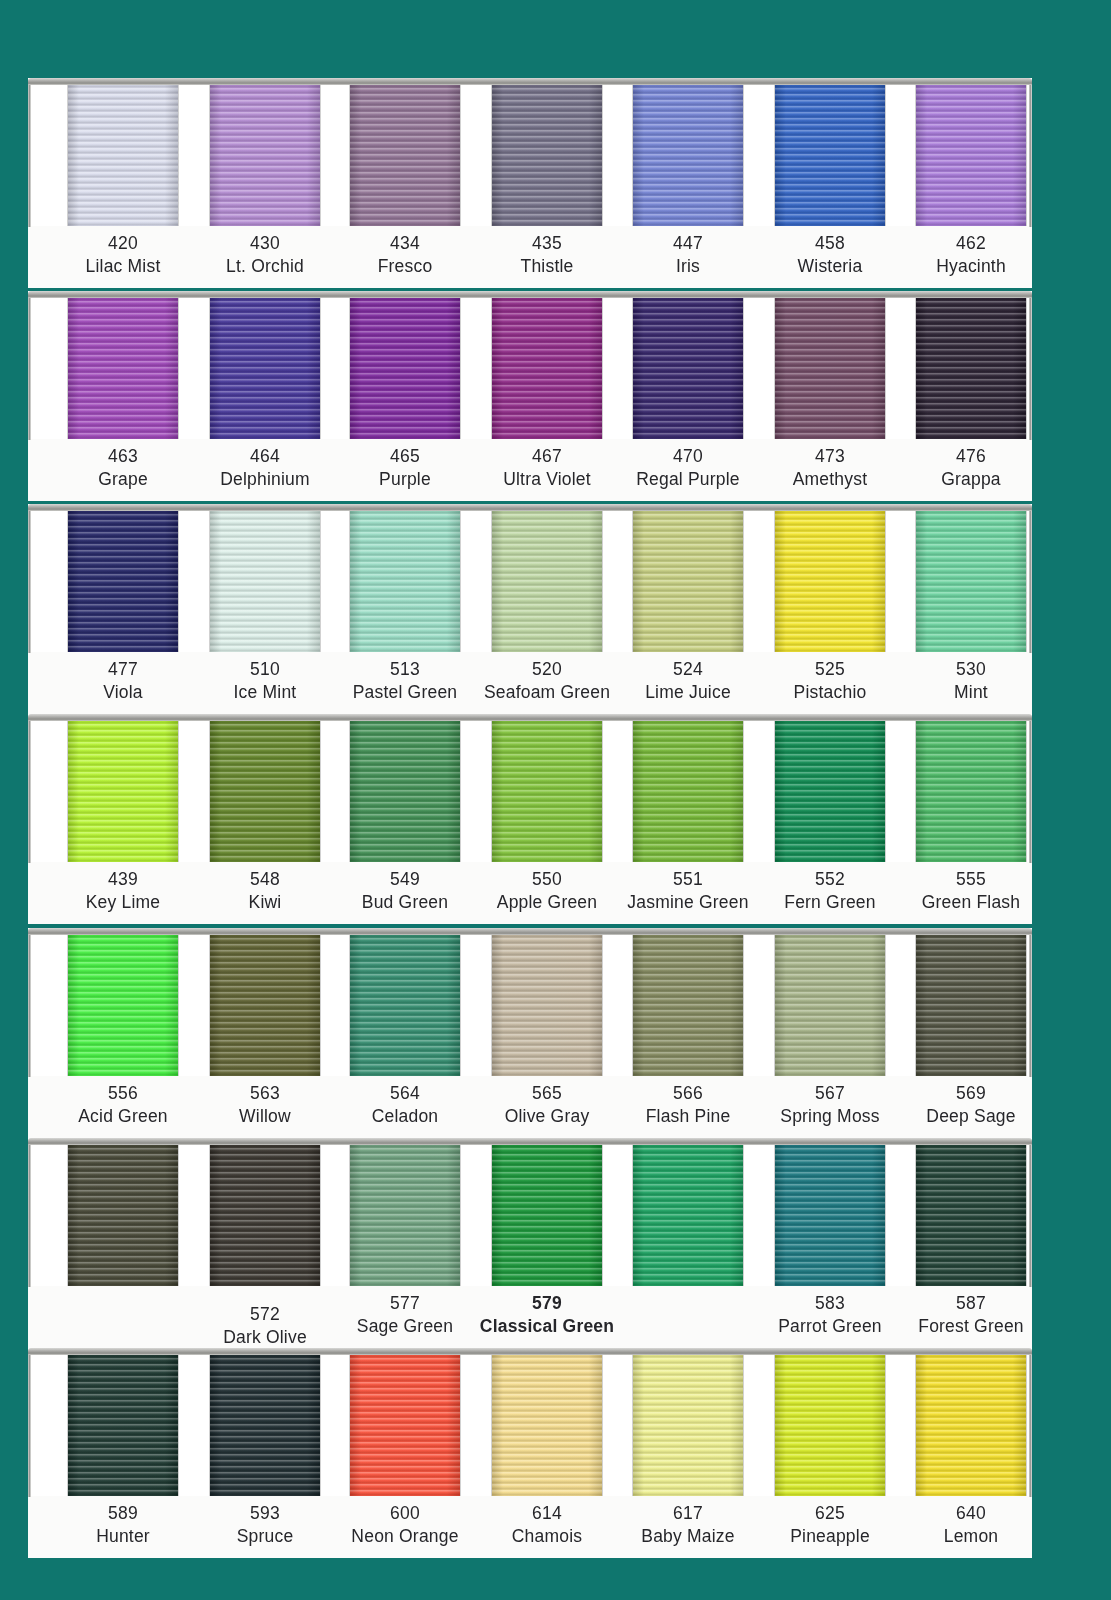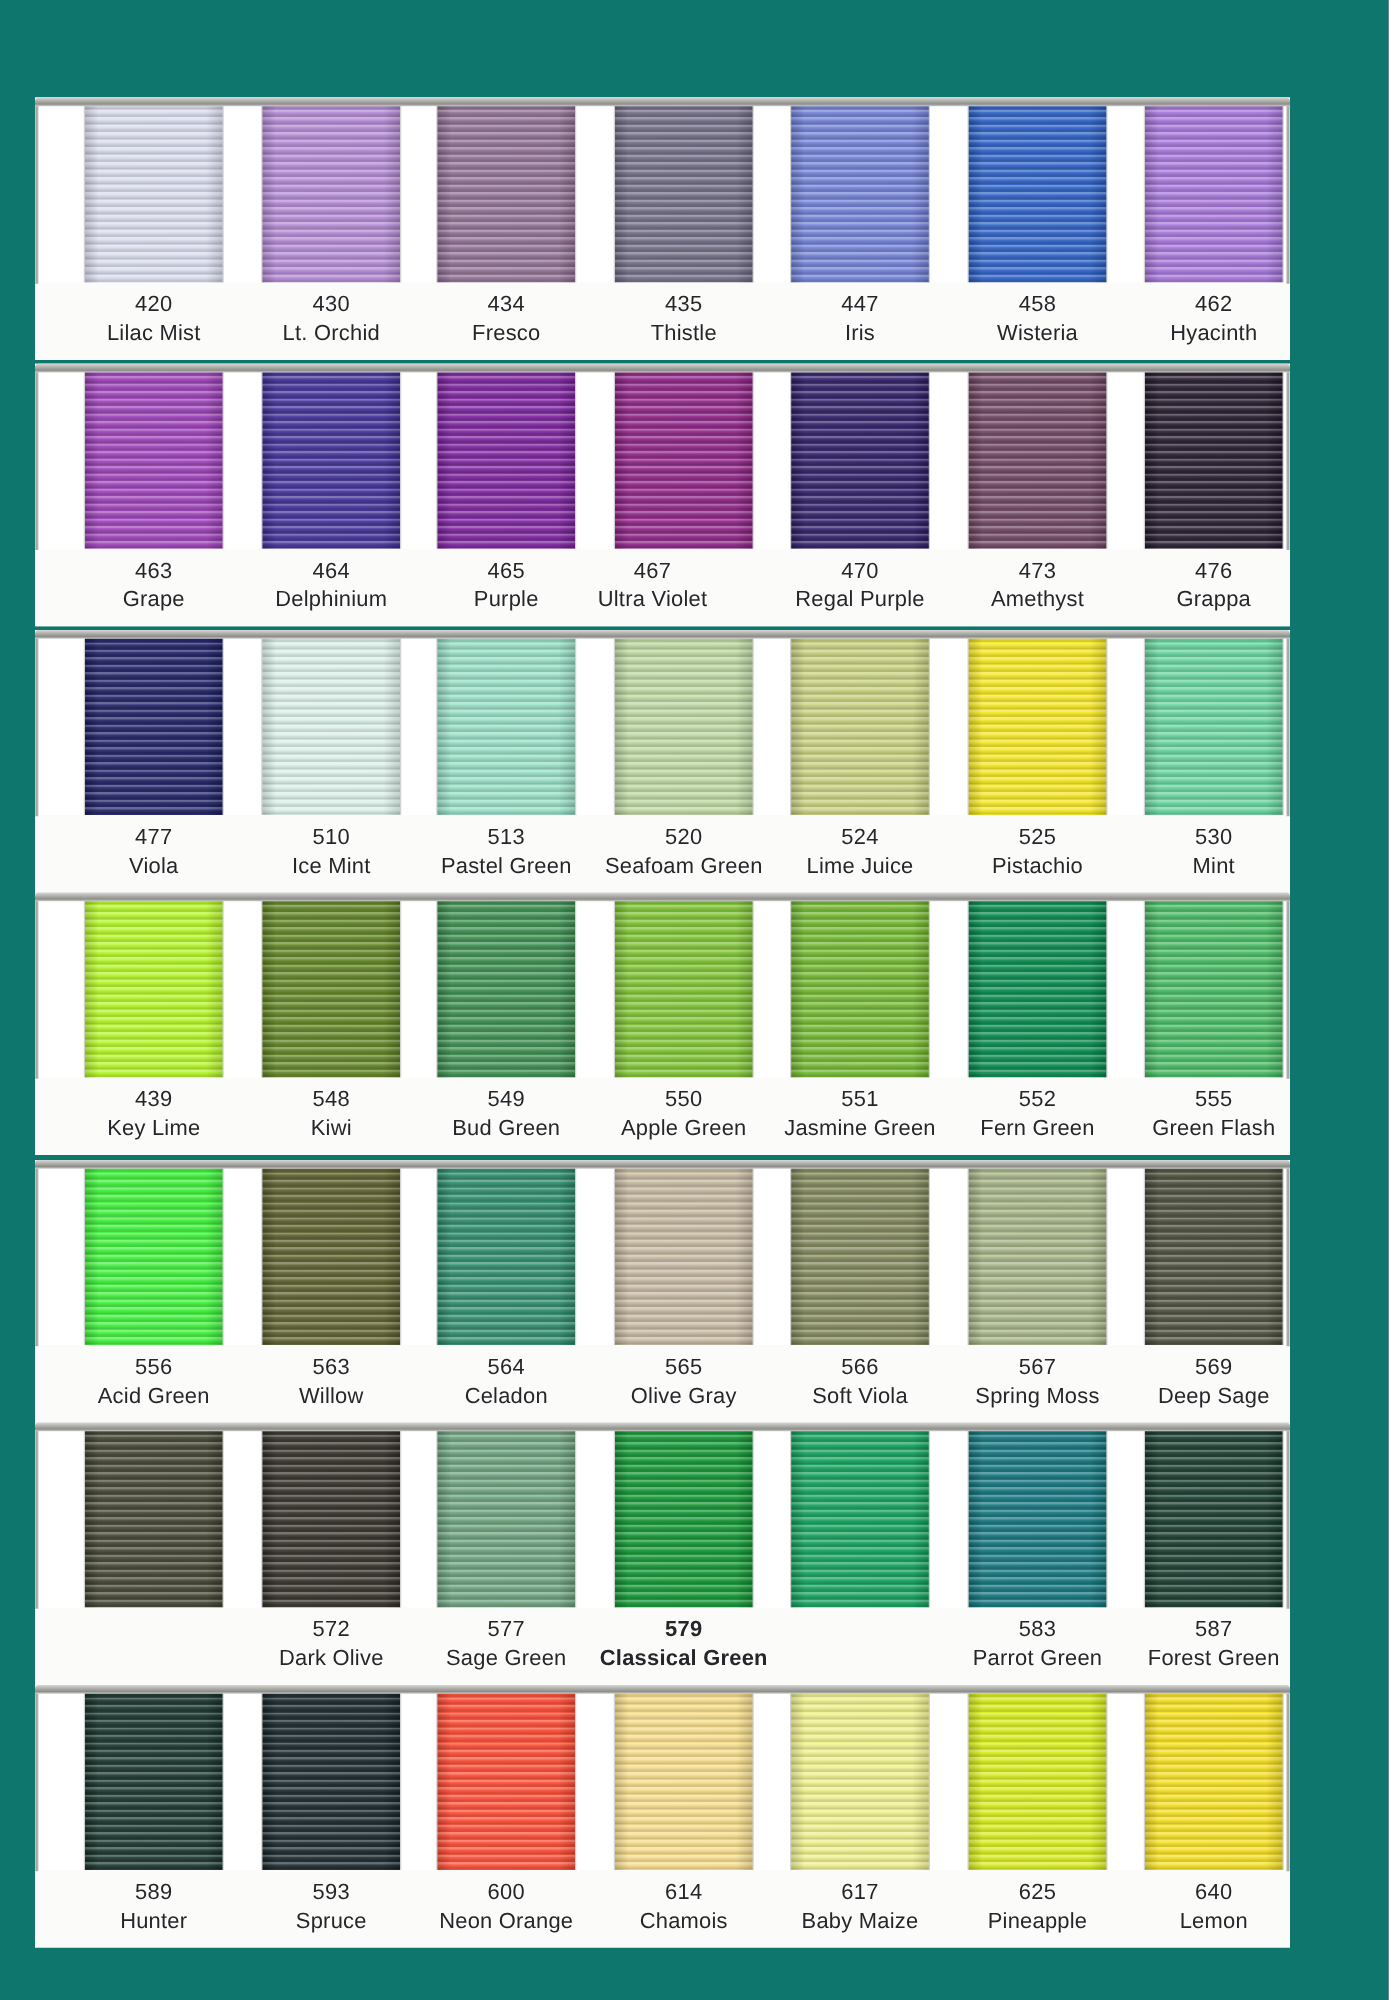--- a/index.html
+++ b/index.html
@@ -232,21 +232,21 @@
           <div class="cname">Grape</div>
         </div>
         <div class="label-cell" style="left: 153px; width: 168px;">
           <div class="code">464</div>
           <div class="cname">Delphinium</div>
         </div>
         <div class="label-cell" style="left: 293px; width: 168px;">
           <div class="code">465</div>
           <div class="cname">Purple</div>
         </div>
-        <div class="label-cell" style="left: 410px; width: 168px;">
+        <div class="label-cell" style="left: 435px; width: 168px;">
           <div class="code">467</div>
           <div class="cname">Ultra Violet</div>
         </div>
         <div class="label-cell" style="left: 576px; width: 168px;">
           <div class="code">470</div>
           <div class="cname">Regal Purple</div>
         </div>
         <div class="label-cell" style="left: 718px; width: 168px;">
           <div class="code">473</div>
           <div class="cname">Amethyst</div>
@@ -412,21 +412,21 @@
         <div class="label-cell" style="left: 293px; width: 168px;">
           <div class="code">564</div>
           <div class="cname">Celadon</div>
         </div>
         <div class="label-cell" style="left: 435px; width: 168px;">
           <div class="code">565</div>
           <div class="cname">Olive Gray</div>
         </div>
         <div class="label-cell" style="left: 576px; width: 168px;">
           <div class="code">566</div>
-          <div class="cname">Soft Viola</div>
+          <div class="cname">Flash Pine</div>
         </div>
         <div class="label-cell" style="left: 718px; width: 168px;">
           <div class="code">567</div>
           <div class="cname">Spring Moss</div>
         </div>
         <div class="label-cell" style="left: 859px; width: 168px;">
           <div class="code">569</div>
           <div class="cname">Deep Sage</div>
         </div>
       </div>
@@ -452,21 +452,21 @@
           <div class="ribbon" style="background: rgb(19, 160, 92);"></div>
         </div>
         <div class="swatch-wrap" style="left: 747px; width: 110px;">
           <div class="ribbon" style="background: rgb(18, 115, 124);"></div>
         </div>
         <div class="swatch-wrap" style="left: 888px; width: 110px;">
           <div class="ribbon" style="background: rgb(23, 57, 44);"></div>
         </div>
       </div>
       <div class="label-band">
-        <div class="label-cell" style="left: 153px; width: 168px;">
+        <div class="label-cell" style="left: 153px; width: 168px; margin-top: 11px;">
           <div class="code">572</div>
           <div class="cname">Dark Olive</div>
         </div>
         <div class="label-cell" style="left: 293px; width: 168px;">
           <div class="code">577</div>
           <div class="cname">Sage Green</div>
         </div>
         <div class="label-cell" style="left: 435px; width: 168px; font-weight: bold;">
           <div class="code">579</div>
           <div class="cname">Classical Green</div>

